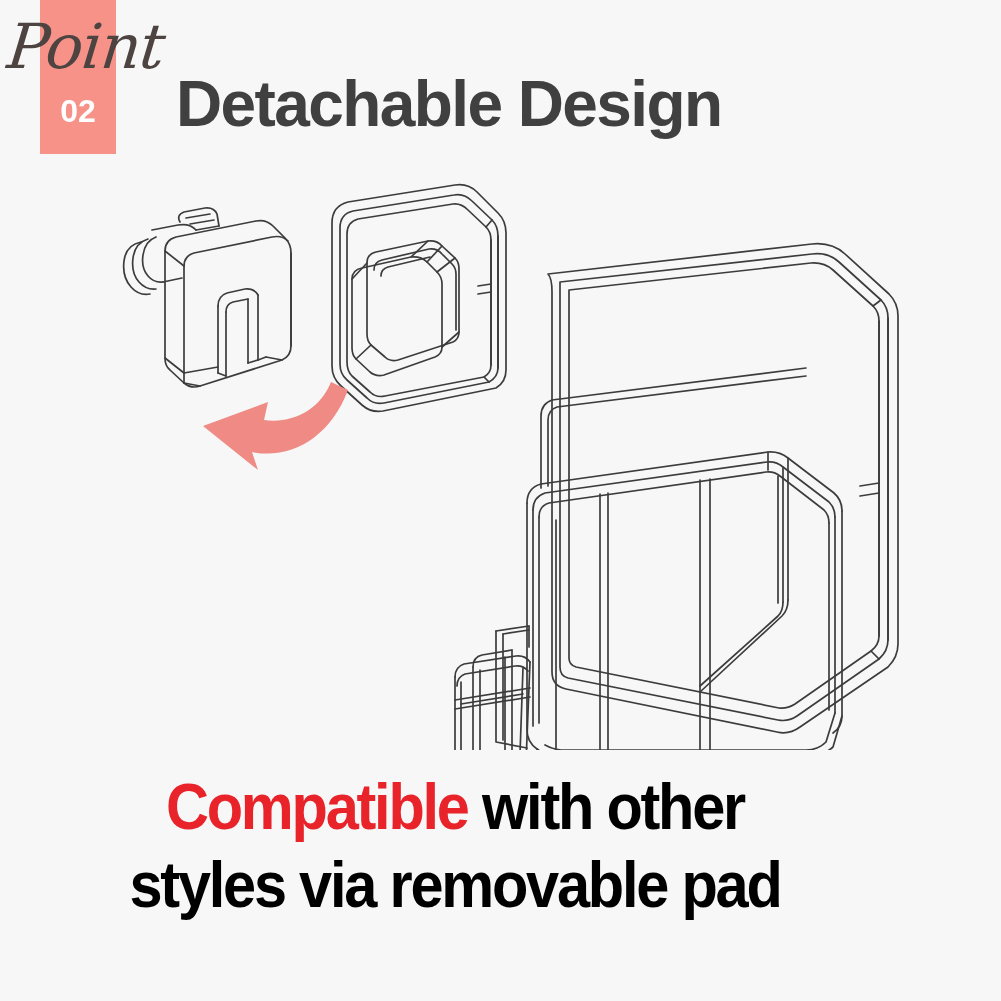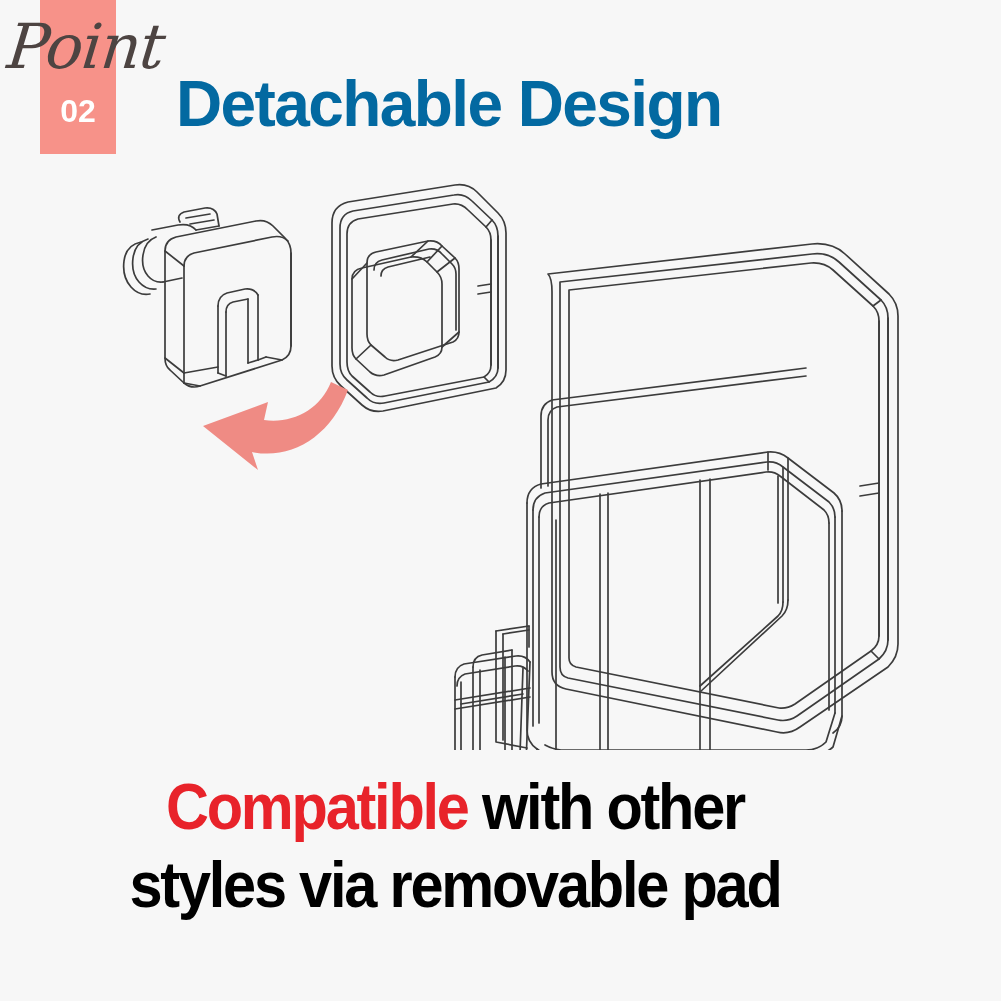--- a/index.html
+++ b/index.html
@@ -52,21 +52,21 @@
     color: #ffffff;
     letter-spacing: 0px;
     line-height: 1;
     z-index: 3;
   }
   #headline {
     position: absolute;
     left: 176px; top: 72px;
     font-size: 64px;
     font-weight: 700;
-    color: #0369a1;
+    color: #404040;
     letter-spacing: -1.6px;
     white-space: nowrap;
     line-height: 1;
   }
 
   
   #illustration {
     position: absolute;
     left: 0; top: 170px;
     width: 1001px;

